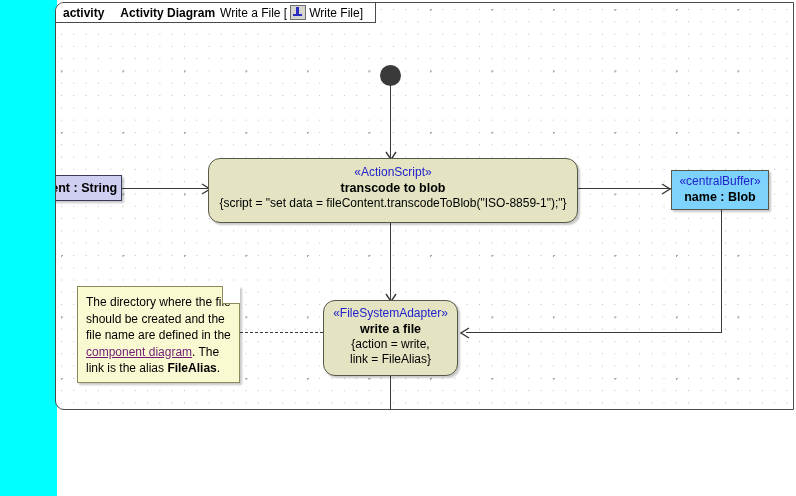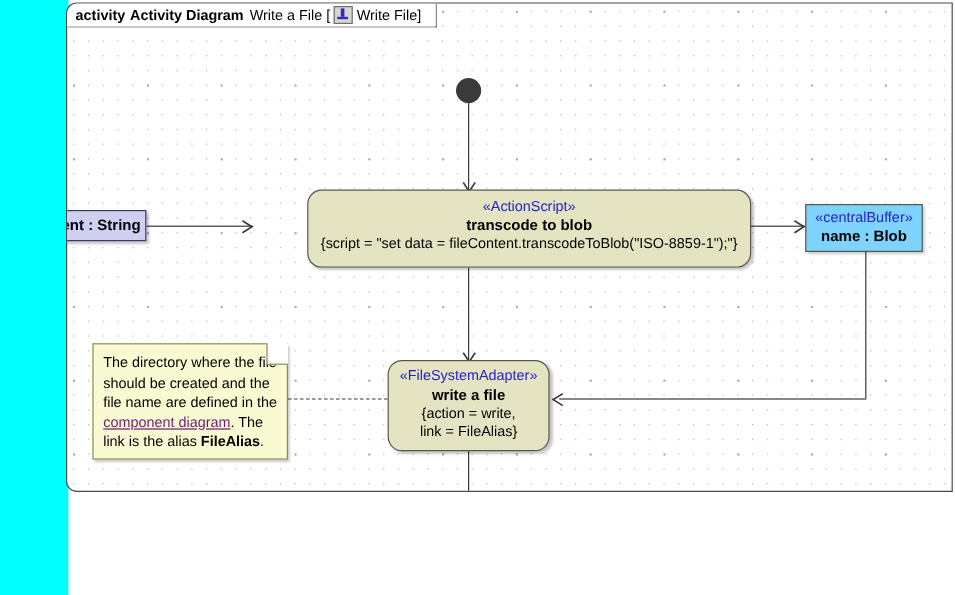--- a/index.html
+++ b/index.html
@@ -65,21 +65,21 @@
     border-top-left-radius: 8px;
     display: flex;
     align-items: center;
     white-space: nowrap;
     font-size: 12px;
     color: #000000;
     box-sizing: border-box;
     z-index: 5;
   }
   .frame-tab .kw { font-weight: bold; }
-  .frame-tab .nm { font-weight: bold; margin-left: 4px; }
+  .frame-tab .nm { font-weight: bold; margin-left: 16px; }
   .frame-tab .rest { margin-left: 5px; }
   .tab-icon {
     display: inline-block;
     width: 14px; height: 13px;
     margin: 0 3px 0 3px;
     background: #d6d6ce;
     border: 1px solid #6f6f6f;
     position: relative;
     vertical-align: middle;
     flex: 0 0 auto;
@@ -282,21 +282,21 @@
     </div>
 
     <div class="dashed-h" style="left:184px; top:329px; width:83px;"></div>
 
     <div class="node pin" style="left:-56px; top:172px; width:122px; height:26px;">
       <span>fileContent : String</span>
     </div>
 
     <div class="node initial" style="left:324px; top:62px; width:21px; height:21px;"></div>
 
-    <div class="node action" style="left:152px; top:155px; width:370px; height:65px; padding-top:6px;margin-left:48px;">
+    <div class="node action" style="left:152px; top:155px; width:370px; height:65px; padding-top:6px;">
       <div class="stereo">«ActionScript»</div>
       <div class="nodename">transcode to blob</div>
       <div class="prop">{script = "set data = fileContent.transcodeToBlob("ISO-8859-1");"}</div>
     </div>
 
     <div class="node objnode" style="left:615px; top:167px; width:98px; height:40px; padding-top:3px;">
       <div class="stereo">«centralBuffer»</div>
       <div class="nodename">name : Blob</div>
     </div>
 

